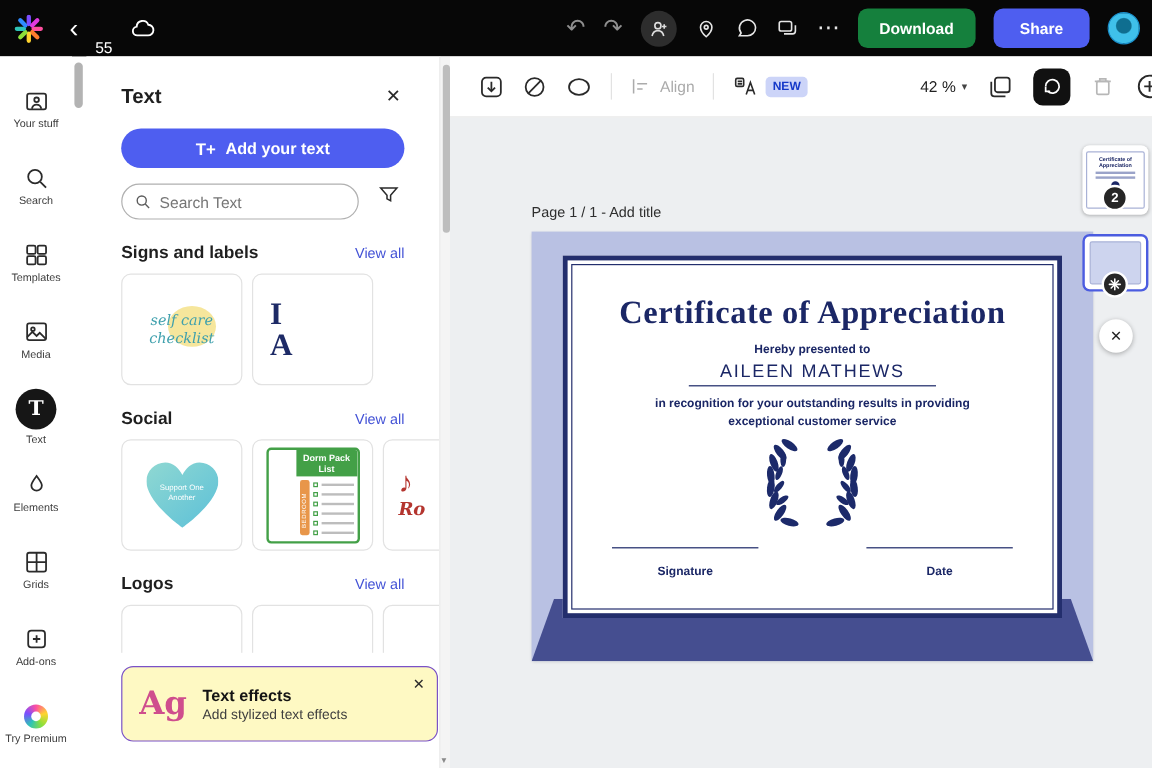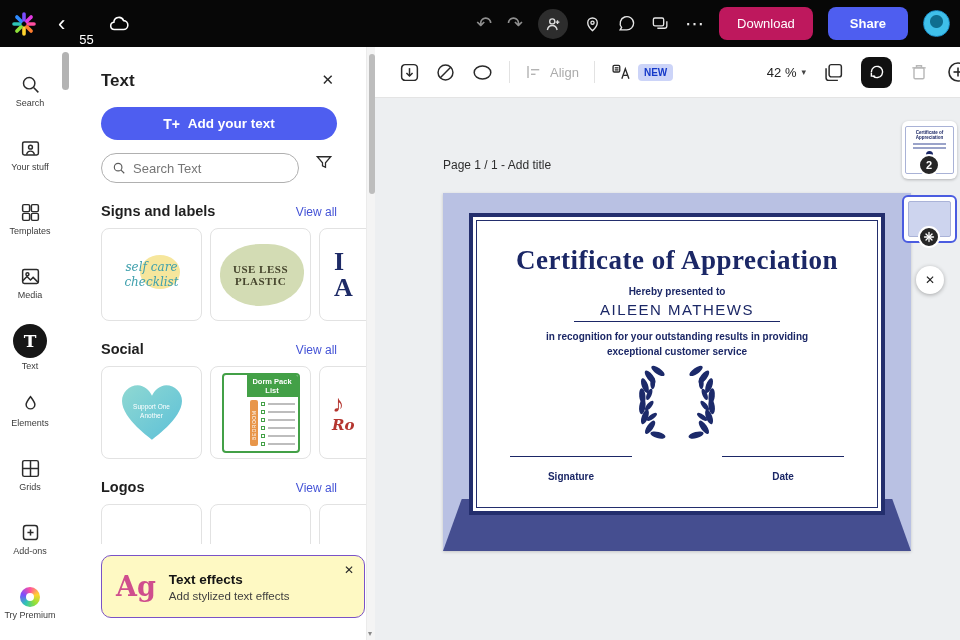--- a/index.html
+++ b/index.html
@@ -10,21 +10,21 @@
   
   .topbar { position:absolute; left:0; top:0; width:960px; height:47px; background:#070707;
             display:flex; align-items:center; padding:0 10px 0 12px; }
   .tb-left { display:flex; align-items:center; gap:14px; }
   .back-chevron { color:#fff; font-size:22px; line-height:1; margin-left:8px; cursor:default; }
   .doc-num { color:#fff; font-size:13px;margin-top:32px; }
   .tb-right { margin-left:auto; display:flex; align-items:center; gap:15px; }
   .tb-glyph { color:#8f8f8f; font-size:19px; line-height:1; }
   .tb-circle { width:30px; height:30px; border-radius:50%; background:#2d2d2d; display:flex; align-items:center; justify-content:center; }
   .ic { display:block; }
-  .btn-download { background:#be185d; color:#fff; font-size:13px; font-weight:400; border:none;
+  .btn-download { background:#15803d; color:#fff; font-size:13px; font-weight:700; border:none;
                   border-radius:8px; padding:9px 18px; }
   .btn-share { background:#4e5ef0; color:#fff; font-size:13px; font-weight:600; border:none;
                border-radius:8px; padding:9px 22px; }
   .avatar { width:27px; height:27px; border-radius:50%;
             background:radial-gradient(circle at 50% 42%, #0f6e90 0 6px, #3fc0ea 7px); border:1px solid #1b8ec9; }
 
   
   .rail { position:absolute; left:0; top:47px; width:60px; bottom:0; background:#fff; padding-top:12px;
           display:flex; flex-direction:column; align-items:center; }
   .rail-item { width:60px; height:64px; display:flex; flex-direction:column; align-items:center; justify-content:center; gap:3px; }
@@ -104,21 +104,21 @@
   .translate-group { display:flex; align-items:center; gap:6px; }
   .new-badge { background:#ccd4f8; color:#1539c9; font-size:10px; font-weight:700; border-radius:4px; padding:3px 6px; }
   .mt-right { margin-left:auto; display:flex; align-items:center; gap:17px; margin-right:-10px; }
   .zoom-group { display:flex; align-items:center; gap:5px; font-size:13px; color:#222; }
   .zoom-chevron { font-size:9px; color:#444; }
   .dark-tool { width:31px; height:31px; background:#111; border-radius:8px; display:flex; align-items:center; justify-content:center; }
   .dark-tool svg { stroke:#fff; }
   .trash svg { stroke:#b7b7b7; }
 
   .canvas { position:absolute; left:0; top:51px; right:0; bottom:0; background:#edeff1; }
-  .page-label { position:absolute; left:68px; top:60px; font-size:12px; color:#2e2e2e; }
+  .page-label { position:absolute; left:68px; top:72px; font-size:12px; color:#2e2e2e; }
 
   
   .certificate { position:absolute; left:68px; top:95px; width:468px; height:358px; background:#b9c1e3;
           box-shadow:0 1px 3px rgba(0,0,0,.18); }
   .cert-mat { position:absolute; left:0; right:0; bottom:0; height:52px; background:#454e90;
           clip-path:polygon(4% 0, 96% 0, 100% 100%, 0 100%); }
   .cert-sheet { position:absolute; left:26px; right:26px; top:20px; bottom:36px; background:#fff;
           border:4px solid #232e6d; }
   .cert-sheet-inner { position:absolute; inset:3px; border:1px solid #232e6d; display:flex; flex-direction:column;
           align-items:center; padding-top:24px; color:#1b2766; }
@@ -207,32 +207,32 @@
       <span class="tb-glyph" style="color:#e6e6e6;">⋯</span>
       <button class="btn-download">Download</button>
       <button class="btn-share">Share</button>
       <span class="avatar"></span>
     </div>
   </div>
 
   <div class="rail">
     <div class="rail-item">
       <svg class="ic" width="21" height="21" viewBox="0 0 24 24" fill="none" stroke-width="1.7">
-          <circle cx="10.5" cy="10.5" r="6.5"></circle>
-          <line x1="15.5" y1="15.5" x2="21" y2="21"></line>
-        </svg>
-      <span class="rail-label">Search</span>
-    </div>
-    <div class="rail-item">
-      <svg class="ic" width="21" height="21" viewBox="0 0 24 24" fill="none" stroke-width="1.7">
           <rect x="3" y="4.5" width="18" height="15" rx="2"></rect>
           <circle cx="12" cy="10.5" r="2.2"></circle>
           <path d="M7.5 19c.6-2.8 2.4-4 4.5-4s3.9 1.2 4.5 4"></path>
         </svg>
       <span class="rail-label">Your stuff</span>
+    </div>
+    <div class="rail-item">
+      <svg class="ic" width="21" height="21" viewBox="0 0 24 24" fill="none" stroke-width="1.7">
+          <circle cx="10.5" cy="10.5" r="6.5"></circle>
+          <line x1="15.5" y1="15.5" x2="21" y2="21"></line>
+        </svg>
+      <span class="rail-label">Search</span>
     </div>
     <div class="rail-item">
       <svg class="ic" width="21" height="21" viewBox="0 0 24 24" fill="none" stroke-width="1.7">
           <rect x="3" y="3" width="8" height="8" rx="1.5"></rect>
           <rect x="13" y="3" width="8" height="8" rx="1.5"></rect>
           <rect x="3" y="13" width="8" height="8" rx="1.5"></rect>
           <rect x="13" y="13" width="8" height="8" rx="1.5"></rect>
         </svg>
       <span class="rail-label">Templates</span>
     </div>
@@ -304,25 +304,20 @@
 
       <div class="sec-head">
         <span class="sec-title">Signs and labels</span>
         <span class="view-all">View all</span>
       </div>
       <div class="cards">
         <div class="card">
           <span class="selfcare-dot"></span>
           <span class="selfcare-text preline">self care
 checklist</span>
-        </div>
-        <div class="card">
-          <span class="plastic-blob"></span>
-          <span class="plastic-text preline">USE LESS
-PLASTIC</span>
         </div>
         <div class="card">
           <span class="partial-sign-text preline">I
 A</span>
         </div>
       </div>
 
       <div class="sec-head">
         <span class="sec-title">Social</span>
         <span class="view-all">View all</span>

